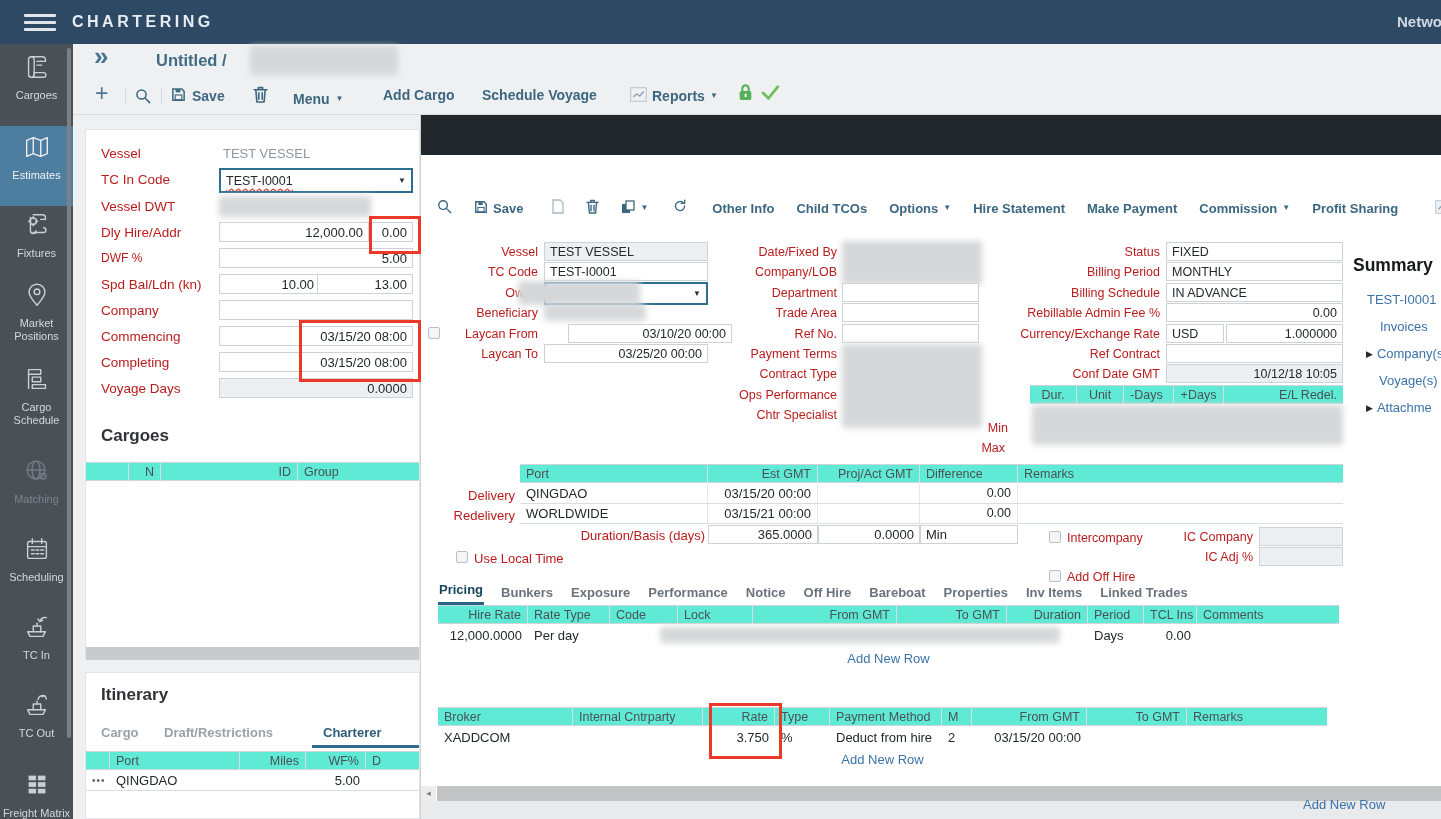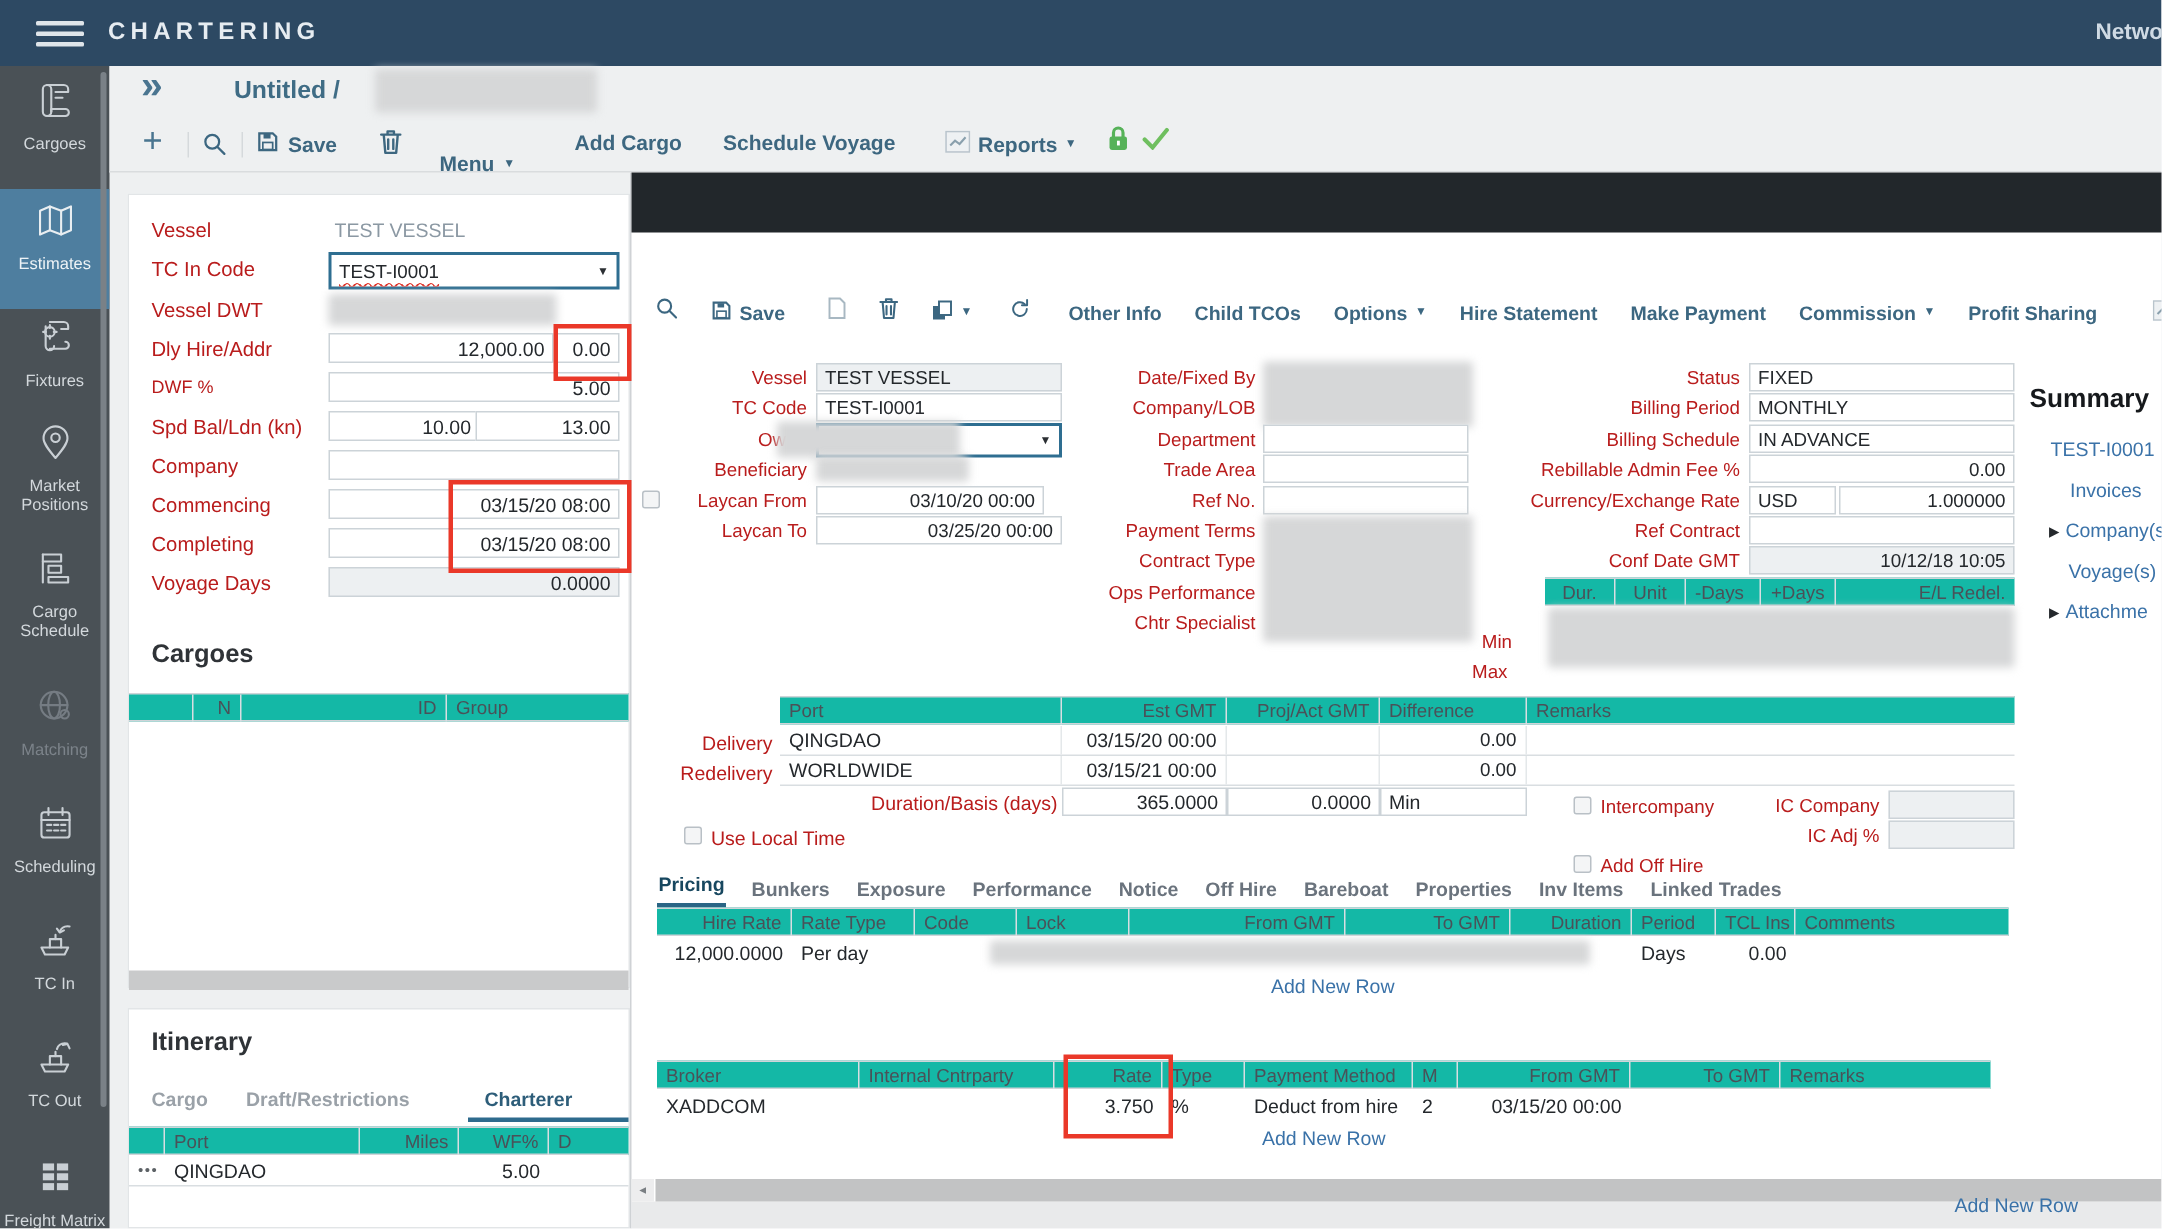--- a/index.html
+++ b/index.html
@@ -9,21 +9,21 @@
   .rlbl{text-align:right}
   .fld{position:absolute;background:#fff;border:1px solid #ccd3d8;font-size:12.5px;color:#24282c;
        display:flex;align-items:center;padding:0 5px;box-sizing:border-box;height:19px;white-space:nowrap;overflow:hidden}
   .fld.right{justify-content:flex-end}
   .fld.ro{background:#edf0f2}
   .fld.focus{border:2px solid #2e6e91}
   .blur{position:absolute;background:#d6d7d8;filter:blur(3px);border-radius:2px}
   .redbox{position:absolute;border:3px solid #ea3829;pointer-events:none;z-index:40}
   .link{color:#3a72a8;font-size:12.5px;white-space:nowrap;cursor:pointer}
   .chk{position:absolute;width:12px;height:12px;border:1px solid #b9c0c6;background:#f4f5f6;border-radius:2px;box-sizing:border-box}
-  .thead{position:absolute;background:#14b8a6;border-top:1px solid #cfd4d8;border-bottom:1px solid #cfd4d8;display:flex;align-items:center;box-sizing:border-box;height:19px}
+  .thead{position:absolute;background:#5eead4;border-top:1px solid #cfd4d8;border-bottom:1px solid #cfd4d8;display:flex;align-items:center;box-sizing:border-box;height:19px}
   .trow{position:absolute;display:flex;align-items:center;background:#fff;border-bottom:1px solid #d9dee1;box-sizing:border-box;height:20px}
   .th{font-size:12.5px;color:#4a5158;padding:0 6px;box-sizing:border-box;white-space:nowrap;overflow:hidden;border-right:1px solid #d9dee2;height:18px;line-height:18px}
   .td{font-size:12.5px;color:#24282c;padding:0 6px;box-sizing:border-box;white-space:nowrap;overflow:hidden;border-right:1px solid #e4e8ea;height:19px;line-height:19px}
   .r{text-align:right}
   .sep{width:1px;height:17px;background:#d5d9dc}
   .tbtn{color:#3c6781;font-weight:bold;font-size:13px;white-space:nowrap;display:flex;align-items:center;gap:5px;cursor:pointer}
   .caret{font-size:8px;line-height:1;color:#3c6781}
   .etext{position:absolute;color:#3d6780;font-weight:bold;font-size:14px;white-space:nowrap;cursor:pointer}
   .side-item{position:absolute;width:73px;display:flex;flex-direction:column;align-items:center;gap:4px;
              color:#d3d8dc;font-size:11px;line-height:13px;text-align:center;cursor:pointer}
@@ -179,21 +179,21 @@
           <rect x="5" y="2.5" width="5" height="3.2" fill="#3d6780"></rect>
         </svg></span>
     <span>Save</span>
   </div>
   <div class="abs" style="left:180px;top:42px;cursor:pointer">
     <svg width="15" height="17" viewBox="0 0 14 16" class="icon-stroke" style="stroke:#3d6780">
         <path d="M1 3.5h12M5 3.5V1.5h4v2M2.6 3.5l1 11.5h6.8l1-11.5"></path>
         <path d="M5.4 6.5v6M8.6 6.5v6"></path>
       </svg>
   </div>
-  <div class="etext" style="left:220px;top:57px;display:flex;gap:6px;align-items:center">
+  <div class="etext" style="left:220px;top:47px;display:flex;gap:6px;align-items:center">
     <span>Menu</span>
       <span class="caret" style="color:#3d6780">▼</span>
   </div>
   <div class="etext" style="left:310px;top:43px">
     <span>Add Cargo</span>
   </div>
   <div class="etext" style="left:409px;top:43px">
     <span>Schedule Voyage</span>
   </div>
   <div class="etext" style="left:557px;top:43px;display:flex;gap:5px;align-items:center">
@@ -396,21 +396,21 @@
 <div class="fld focus" style="left:544px;top:282px;width:164px;height:23px;justify-content:flex-end">
   <span class="caret" style="color:#2b2f33">▼</span>
 </div>
 <div class="blur" style="left:518px;top:281px;width:122px;height:24px"></div>
 
 <div class="lbl rlbl" style="left:425px;top:306px;width:113px">Beneficiary</div>
 <div class="blur" style="left:544px;top:304px;width:102px;height:17px"></div>
 
 <div class="chk" style="left:428px;top:327px"></div>
 <div class="lbl rlbl" style="left:425px;top:327px;width:113px">Laycan From</div>
-<div class="fld right" style="left:544px;top:324px;width:152px">
+<div class="fld right" style="left:568px;top:324px;width:164px">
     <span>03/10/20 00:00</span>
   </div>
 
 <div class="lbl rlbl" style="left:425px;top:347px;width:113px">Laycan To</div>
 <div class="fld right" style="left:544px;top:344px;width:164px">
     <span>03/25/20 00:00</span>
   </div>
 
 <div class="lbl rlbl" style="left:712px;top:245px;width:125px">Date/Fixed By</div>
 <div class="lbl rlbl" style="left:712px;top:265px;width:125px">Company/LOB</div>

